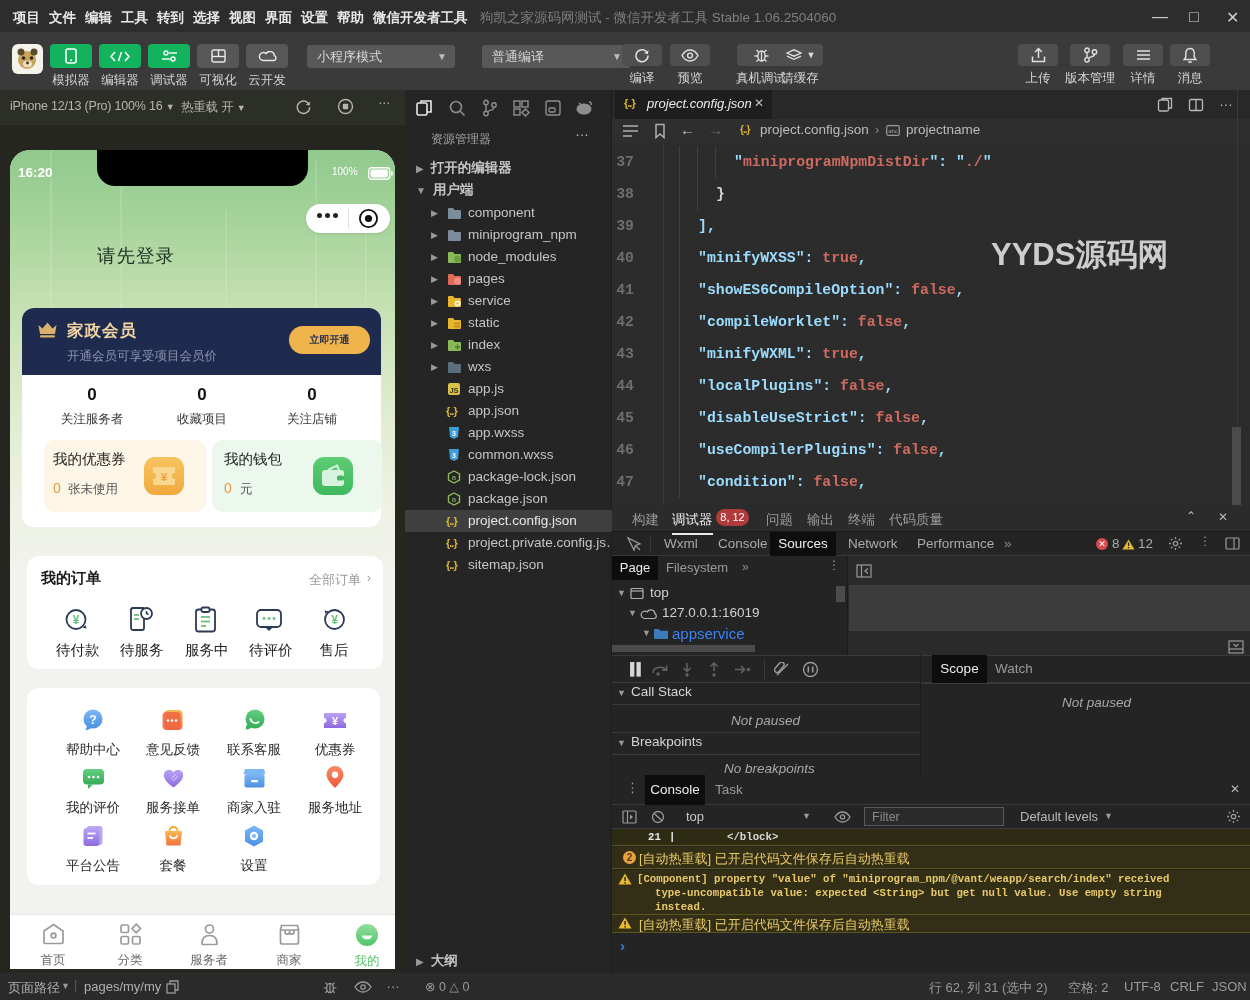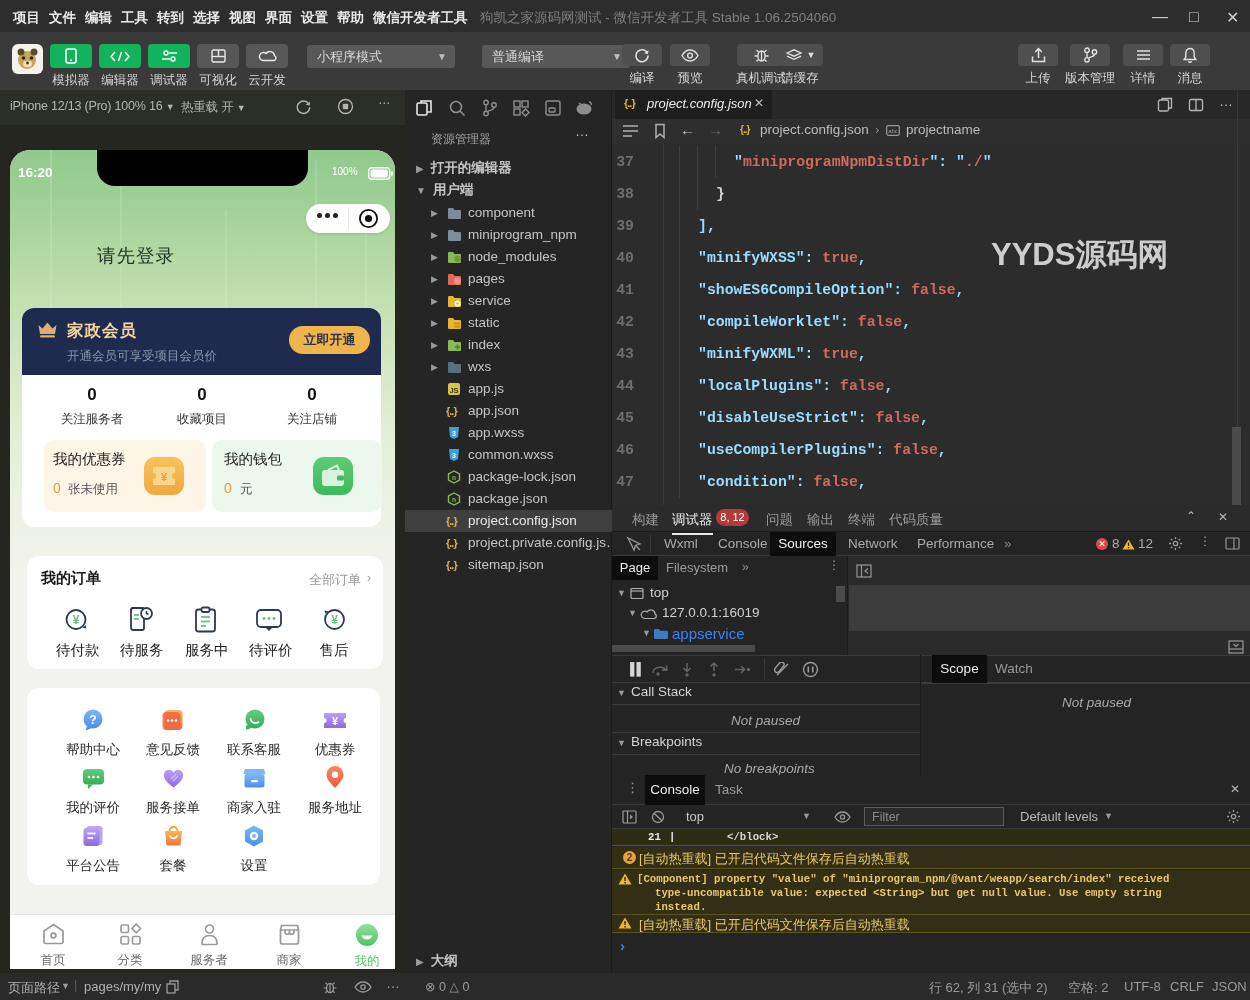--- a/index.html
+++ b/index.html
@@ -268,21 +268,21 @@
       <div style="position:absolute;left:87px;top:93px;color:#223527;font-size:18.5px;letter-spacing:1px;">请先登录</div>
 
       <div style="position:absolute;left:12px;top:158px;width:359px;height:219px;background:#fff;border-radius:12px;"></div>
       <div style="position:absolute;left:12px;top:158px;width:359px;height:67px;background:#1e2a4e;border-radius:12px 12px 0 0;">
         <svg style="position:absolute;left:15px;top:13px;" width="21" height="17" viewBox="0 0 21 17">
             <path d="M1.5 4 L5.5 7.5 L10.5 1.5 L15.5 7.5 L19.5 4 L18 13 L3 13 Z" fill="#d9b06c"></path>
             <rect x="3" y="14.2" width="15" height="2.2" rx="1" fill="#d9b06c"></rect>
           </svg>
         <span style="position:absolute;left:45px;top:12px;color:#f2d5a0;font-size:16.5px;font-weight:700;letter-spacing:1px;">家政会员</span>
         <span style="position:absolute;left:45px;top:40px;color:#8b95ad;font-size:12.5px;">开通会员可享受项目会员价</span>
-        <span style="position:absolute;left:267px;top:18px;width:81px;height:28px;background:#f0b44c;border-radius:14px;color:#2a3350;font-size:13px;font-weight:700;text-align:center;line-height:28px;">立即开通</span>
+        <span style="position:absolute;left:267px;top:18px;width:81px;height:28px;background:#f0b44c;border-radius:14px;color:#2a3350;font-size:10px;font-weight:700;text-align:center;line-height:28px;">立即开通</span>
       </div>
       <div style="position:absolute;left:12px;top:232px;width:360px;height:82px;color:#111;">
         <div style="position:absolute;left:20px;top:3px;width:100px;text-align:center;font-size:17px;font-weight:700;">0</div>
         <div style="position:absolute;left:130px;top:3px;width:100px;text-align:center;font-size:17px;font-weight:700;">0</div>
         <div style="position:absolute;left:240px;top:3px;width:100px;text-align:center;font-size:17px;font-weight:700;">0</div>
         <div style="position:absolute;left:20px;top:29px;width:100px;text-align:center;font-size:12.5px;color:#3a3a3a;">关注服务者</div>
         <div style="position:absolute;left:130px;top:29px;width:100px;text-align:center;font-size:12.5px;color:#3a3a3a;">收藏项目</div>
         <div style="position:absolute;left:240px;top:29px;width:100px;text-align:center;font-size:12.5px;color:#3a3a3a;">关注店铺</div>
       </div>
       <div style="position:absolute;left:34px;top:290px;width:162px;height:72px;background:#fdf6e7;border-radius:10px;">

